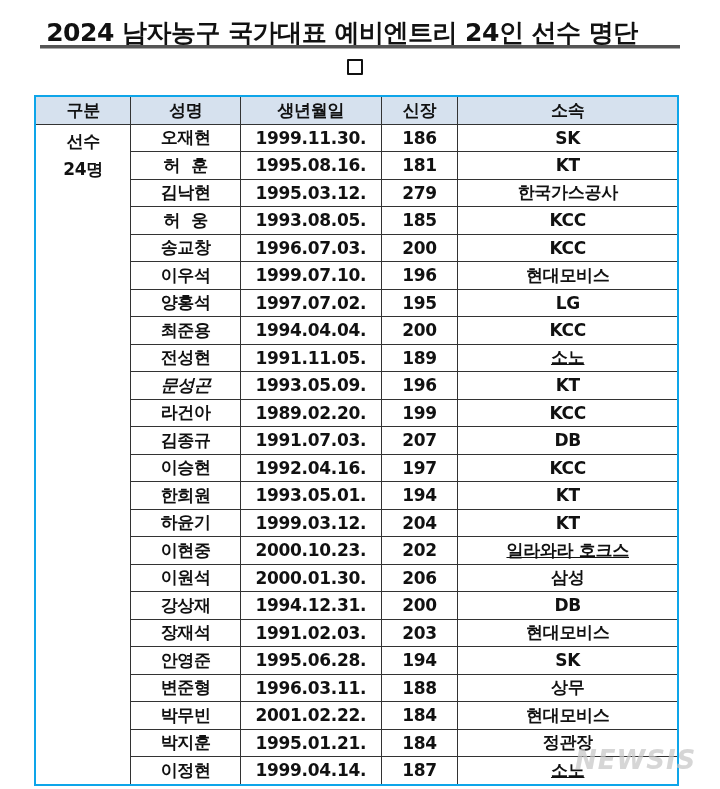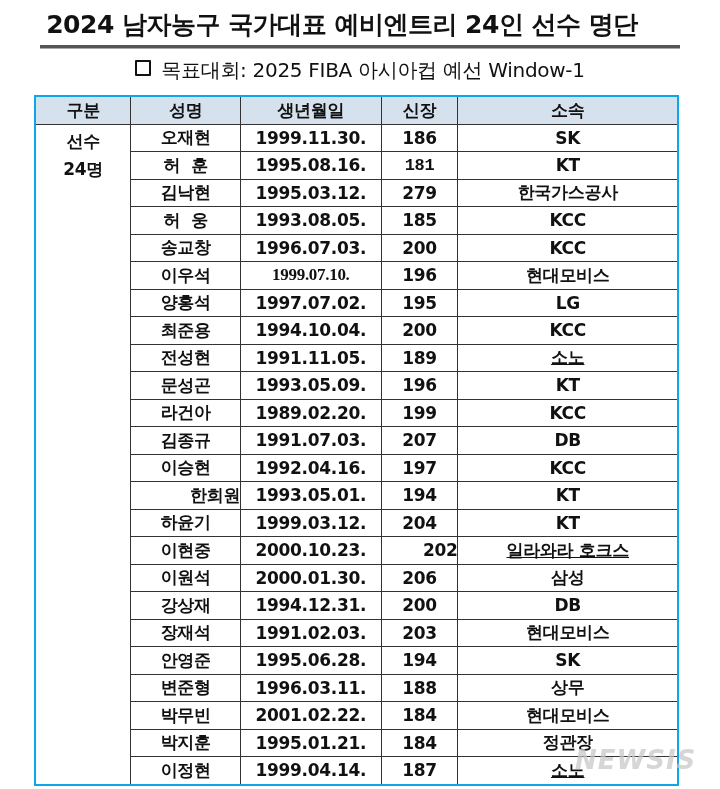--- a/index.html
+++ b/index.html
@@ -1,18 +1,18 @@
 <!DOCTYPE html>
 <html><head>
 <meta charset="utf-8">
 <style>
   html, body { margin:0; padding:0; background:#ffffff; }
   body { width:720px; height:789px; position:relative; overflow:hidden;
          font-family:"DejaVu Sans","Liberation Sans",sans-serif; color:#111; }
-  .title { position:absolute; top:8px; left:0; width:684px; text-align:center;
+  .title { position:absolute; top:16px; left:0; width:684px; text-align:center;
            font-size:25px; font-weight:bold; letter-spacing:-0.5px; }
   .rule { position:absolute; top:45px; left:40px; width:640px; height:3px;
           background:#555; border-bottom:1px solid #aaa; }
   .subtitle { position:absolute; top:57px; left:0; width:720px; text-align:center;
               font-size:20px; letter-spacing:-0.3px; }
   .subtitle .box { display:inline-block; width:12px; height:12px; border:2px solid #111;
                    margin-right:10px; vertical-align:1px; border-radius:1px; }
   table { position:absolute; top:95px; left:34px; width:645px; border-collapse:collapse;
           border:2px solid #0ea5e9; }
   th, td { border:1px solid #333; text-align:center; height:26.5px; padding:0;
@@ -24,21 +24,21 @@
   .u { text-decoration:underline; }
   .watermark { position:absolute; left:575px; top:745px; font-size:26px; font-weight:bold;
                font-style:italic; color:rgba(200,200,200,0.75); letter-spacing:1px; }
 </style>
 </head>
 <body>
 
 <div class="title">2024 남자농구 국가대표 예비엔트리 24인 선수 명단</div>
 <div class="rule"></div>
 <div class="subtitle">
-  <span class="box"></span><span>목표대회: 2025 FIBA 아시아컵 예선 Window-1</span>
+  <span class="box"></span>
 </div>
 
 <table>
   <thead>
     <tr>
       <th class="col-cat">구분</th>
       <th class="col-name">성명</th>
       <th class="col-dob">생년월일</th>
       <th class="col-h">신장</th>
       <th class="col-team">소속</th>
@@ -51,21 +51,21 @@
           <div>24명</div>
         </td>
         <td style="white-space: pre; text-align: center;">오재현</td>
         <td style="white-space: pre;">1999.11.30.</td>
         <td style="white-space: pre;">186</td>
         <td style="white-space: pre;">SK</td>
       </tr>
       <tr>
         <td style="white-space: pre;">허  훈</td>
         <td style="white-space: pre;">1995.08.16.</td>
-        <td style="white-space: pre; font-family: Liberation Mono, monospace;">181</td>
+        <td style="white-space: pre;">181</td>
         <td style="white-space: pre;">KT</td>
       </tr>
       <tr>
         <td style="white-space: pre;">김낙현</td>
         <td style="white-space: pre;">1995.03.12.</td>
         <td style="white-space: pre;">279</td>
         <td style="white-space: pre;">한국가스공사</td>
       </tr>
       <tr>
         <td style="white-space: pre;">허  웅</td>
@@ -74,44 +74,44 @@
         <td style="white-space: pre;">KCC</td>
       </tr>
       <tr>
         <td style="white-space: pre;">송교창</td>
         <td style="white-space: pre;">1996.07.03.</td>
         <td style="white-space: pre;">200</td>
         <td style="white-space: pre;">KCC</td>
       </tr>
       <tr>
         <td style="white-space: pre;">이우석</td>
-        <td style="white-space: pre; font-family: Liberation Serif, serif;">1999.07.10.</td>
+        <td style="white-space: pre;">1999.07.10.</td>
         <td style="white-space: pre;">196</td>
         <td style="white-space: pre;">현대모비스</td>
       </tr>
       <tr>
         <td style="white-space: pre;">양홍석</td>
         <td style="white-space: pre;">1997.07.02.</td>
         <td style="white-space: pre;">195</td>
         <td style="white-space: pre; text-align: center;">LG</td>
       </tr>
       <tr>
         <td style="white-space: pre;">최준용</td>
-        <td style="white-space: pre;">1994.10.04.</td>
+        <td style="white-space: pre;">1994.04.04.</td>
         <td style="white-space: pre;">200</td>
         <td style="white-space: pre;">KCC</td>
       </tr>
       <tr>
         <td style="white-space: pre;">전성현</td>
         <td style="white-space: pre;">1991.11.05.</td>
         <td style="white-space: pre;">189</td>
         <td class="u" style="white-space: pre;">소노</td>
       </tr>
       <tr>
-        <td style="white-space: pre;">문성곤</td>
+        <td style="white-space: pre; font-style: italic;">문성곤</td>
         <td style="white-space: pre;">1993.05.09.</td>
         <td style="white-space: pre;">196</td>
         <td style="white-space: pre;">KT</td>
       </tr>
       <tr>
         <td style="white-space: pre;">라건아</td>
         <td style="white-space: pre;">1989.02.20.</td>
         <td style="white-space: pre;">199</td>
         <td style="white-space: pre;">KCC</td>
       </tr>
@@ -121,35 +121,35 @@
         <td style="white-space: pre;">207</td>
         <td style="white-space: pre;">DB</td>
       </tr>
       <tr>
         <td style="white-space: pre;">이승현</td>
         <td style="white-space: pre;">1992.04.16.</td>
         <td style="white-space: pre;">197</td>
         <td style="white-space: pre;">KCC</td>
       </tr>
       <tr>
-        <td style="white-space: pre; text-align: right;">한희원</td>
+        <td style="white-space: pre;">한희원</td>
         <td style="white-space: pre;">1993.05.01.</td>
         <td style="white-space: pre;">194</td>
         <td style="white-space: pre;">KT</td>
       </tr>
       <tr>
         <td style="white-space: pre;">하윤기</td>
         <td style="white-space: pre;">1999.03.12.</td>
         <td style="white-space: pre;">204</td>
         <td style="white-space: pre;">KT</td>
       </tr>
       <tr>
         <td style="white-space: pre;">이현중</td>
         <td style="white-space: pre;">2000.10.23.</td>
-        <td style="white-space: pre; text-align: right;">202</td>
+        <td style="white-space: pre;">202</td>
         <td class="u" style="white-space: pre;">일라와라 호크스</td>
       </tr>
       <tr>
         <td style="white-space: pre;">이원석</td>
         <td style="white-space: pre;">2000.01.30.</td>
         <td style="white-space: pre;">206</td>
         <td style="white-space: pre;">삼성</td>
       </tr>
       <tr>
         <td style="white-space: pre;">강상재</td>

